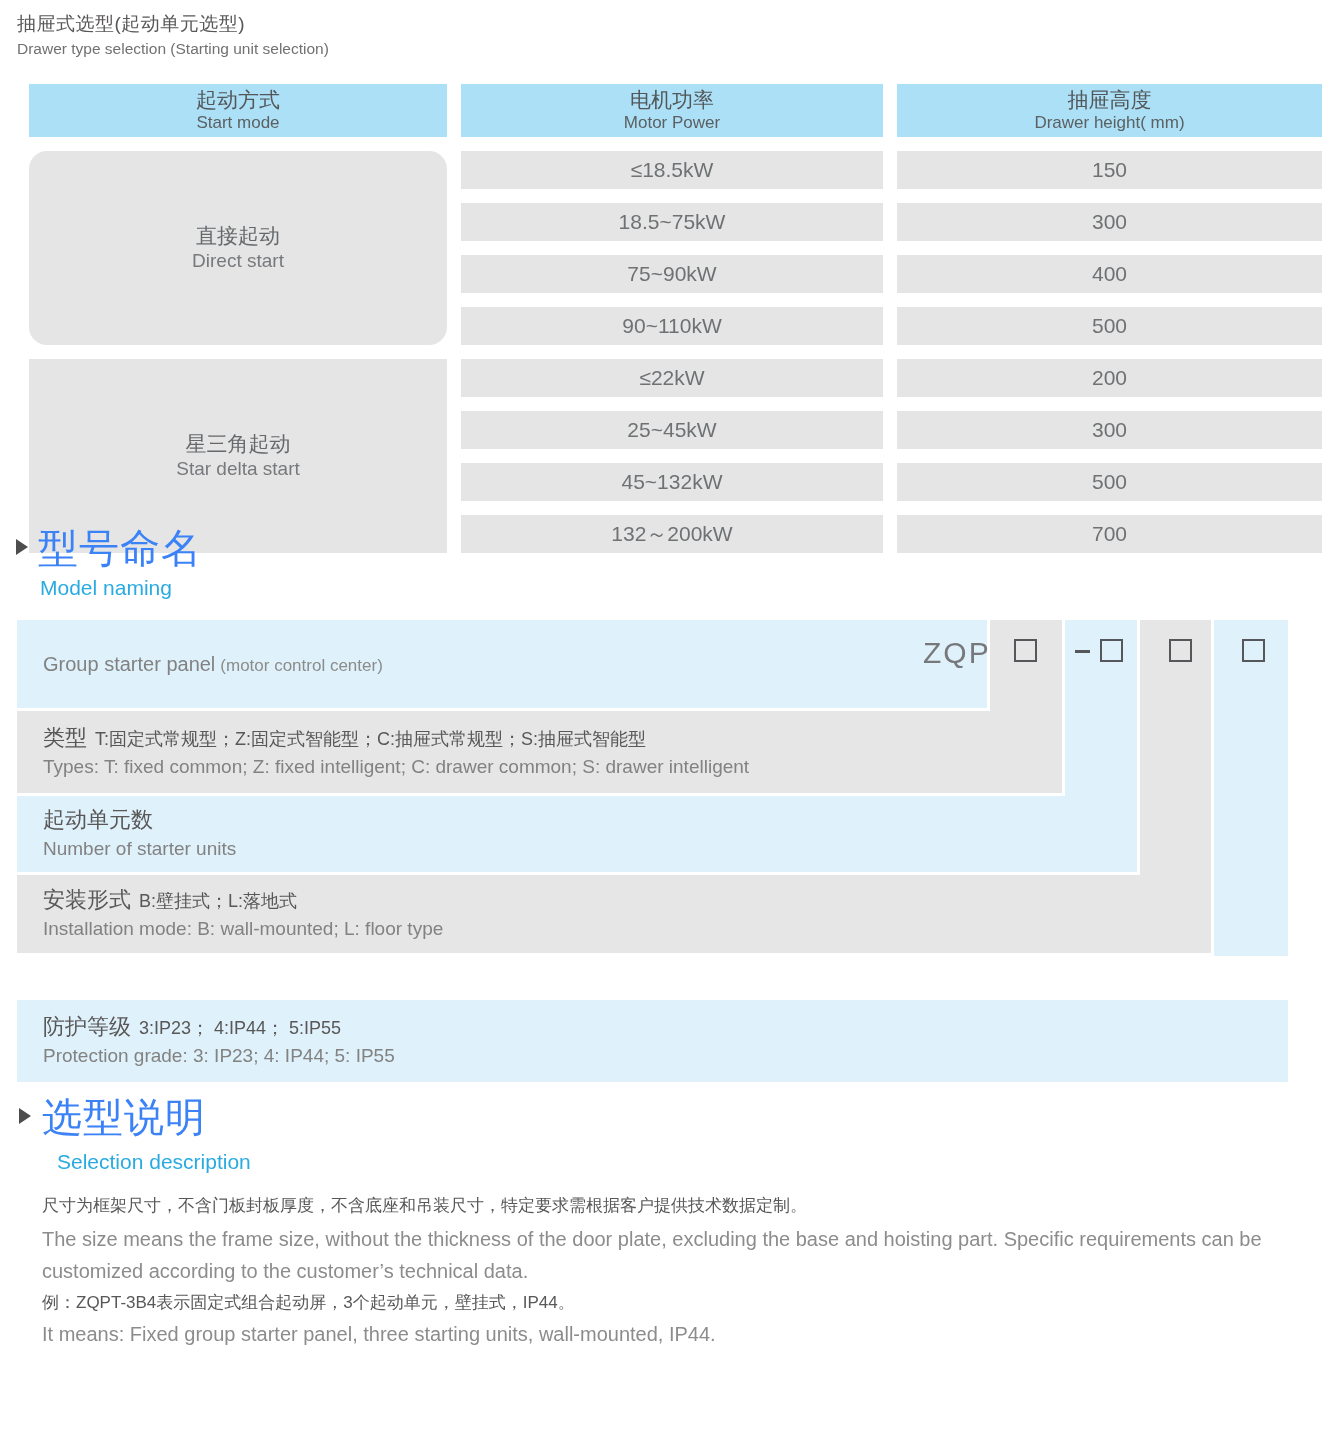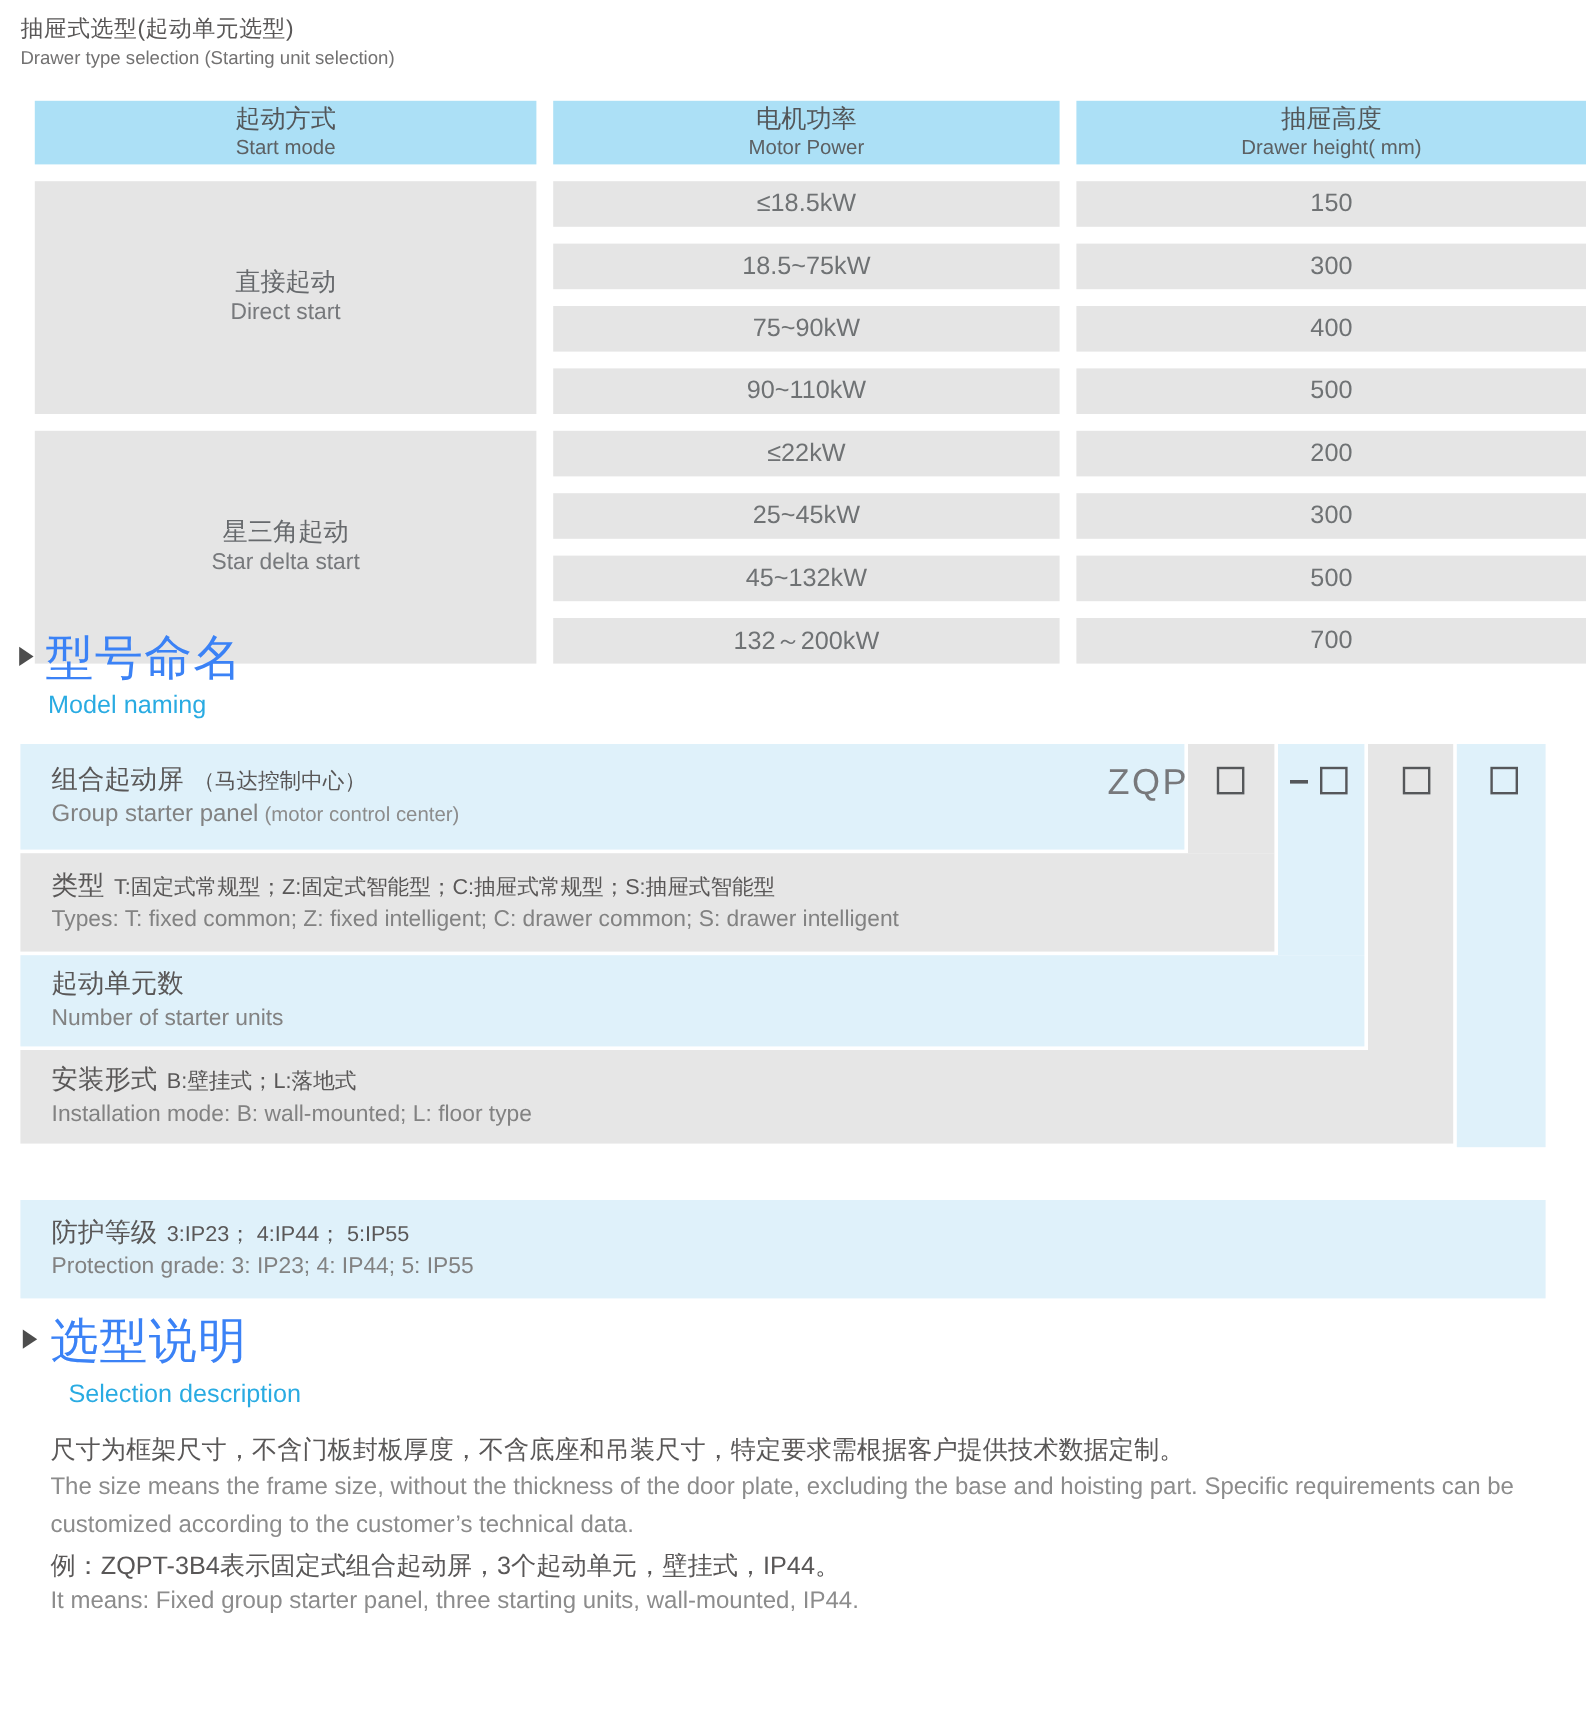--- a/index.html
+++ b/index.html
@@ -27,21 +27,21 @@
   }
   .sel-table .th .zh{font-size:21px;color:#53575a;}
   .sel-table .th .en{font-size:17px;color:#5c6063;}
   .sel-table .td{
     background:#e5e5e5;display:flex;align-items:center;justify-content:center;
     font-size:21px;color:#6f7274;
   }
   .sel-table .mode{flex-direction:column;line-height:1.3;}
   .sel-table .mode .zh{font-size:21px;color:#66696c;}
   .sel-table .mode .en{font-size:19px;color:#77797c;}
-  .mode-direct{grid-row:2/6;grid-column:1;}
+  .mode-direct{grid-row:2/6;grid-column:1;border-radius:18px;}
   .mode-star{grid-row:6/10;grid-column:1;}
 
   
   .sec-arrow{width:0;height:0;border-left:12px solid #4d4d4d;
     border-top:8px solid transparent;border-bottom:8px solid transparent;}
   .sec-zh{font-size:40px;color:#3b82f6;letter-spacing:1px;}
   .sec-en{font-size:21px;color:#29abe2;}
 
   
   .diagram{left:17px;top:620px;width:1271px;height:418px;}
@@ -55,21 +55,21 @@
   .band .zd{font-size:18px;color:#595757;margin-left:8px;}
   .band .el{font-size:19px;color:#828282;}
   .band .ed{font-size:17px;color:#8c8c8c;margin-left:5px;}
 
   .code-prefix{left:906px;top:16px;font-size:30px;color:#77787b;letter-spacing:2px;}
   .mbox{position:absolute;top:19px;width:23px;height:23px;border:2px solid #55575a;box-sizing:border-box;}
   .mdash{position:absolute;left:1058px;top:30px;width:15px;height:3px;background:#55575a;}
 
   
   .desc-line{position:absolute;left:42px;white-space:nowrap;}
-  .desc-zh{font-size:21px;color:#595757;}
+  .desc-zh{font-size:17px;color:#595757;}
   .desc-en{font-size:20px;color:#8c8c8c;}
 </style>
 </head>
 <body>
 
 <div class="abs page-title-zh">抽屉式选型(起动单元选型)</div>
 <div class="abs page-title-en">Drawer type selection (Starting unit selection)</div>
 
 <div class="abs sel-table">
   <div class="th">
@@ -117,23 +117,20 @@
 <div class="abs sec-en" style="left:40px;top:576px;">Model naming</div>
 
 <div class="abs diagram">
 
   <div class="bcol gray" style="left:973px;top:0;width:72px;height:91px;"></div>
   <div class="bcol blue" style="left:1048px;top:0;width:72px;height:176px;"></div>
   <div class="bcol gray" style="left:1123px;top:0;width:71px;height:255px;"></div>
   <div class="bcol blue" style="left:1197px;top:0;width:74px;height:336px;"></div>
 
   <div class="band blue" style="top:0;height:88px;width:970px;">
-    <div class="l1">
-      <span class="zl">组合起动屏</span><span class="zd">（马达控制中心）</span>
-    </div>
     <div class="l2">
       <span class="el" style="font-size:20px;">Group starter panel</span><span class="ed">(motor control center)</span>
     </div>
   </div>
 
   <div class="band gray" style="top:91px;height:82px;width:1045px;">
     <div class="l1">
       <span class="zl">类型</span><span class="zd">T:固定式常规型；Z:固定式智能型；C:抽屉式常规型；S:抽屉式智能型</span>
     </div>
     <div class="l2"><span class="el">Types: T: fixed common; Z: fixed intelligent; C: drawer common; S: drawer intelligent</span></div>

